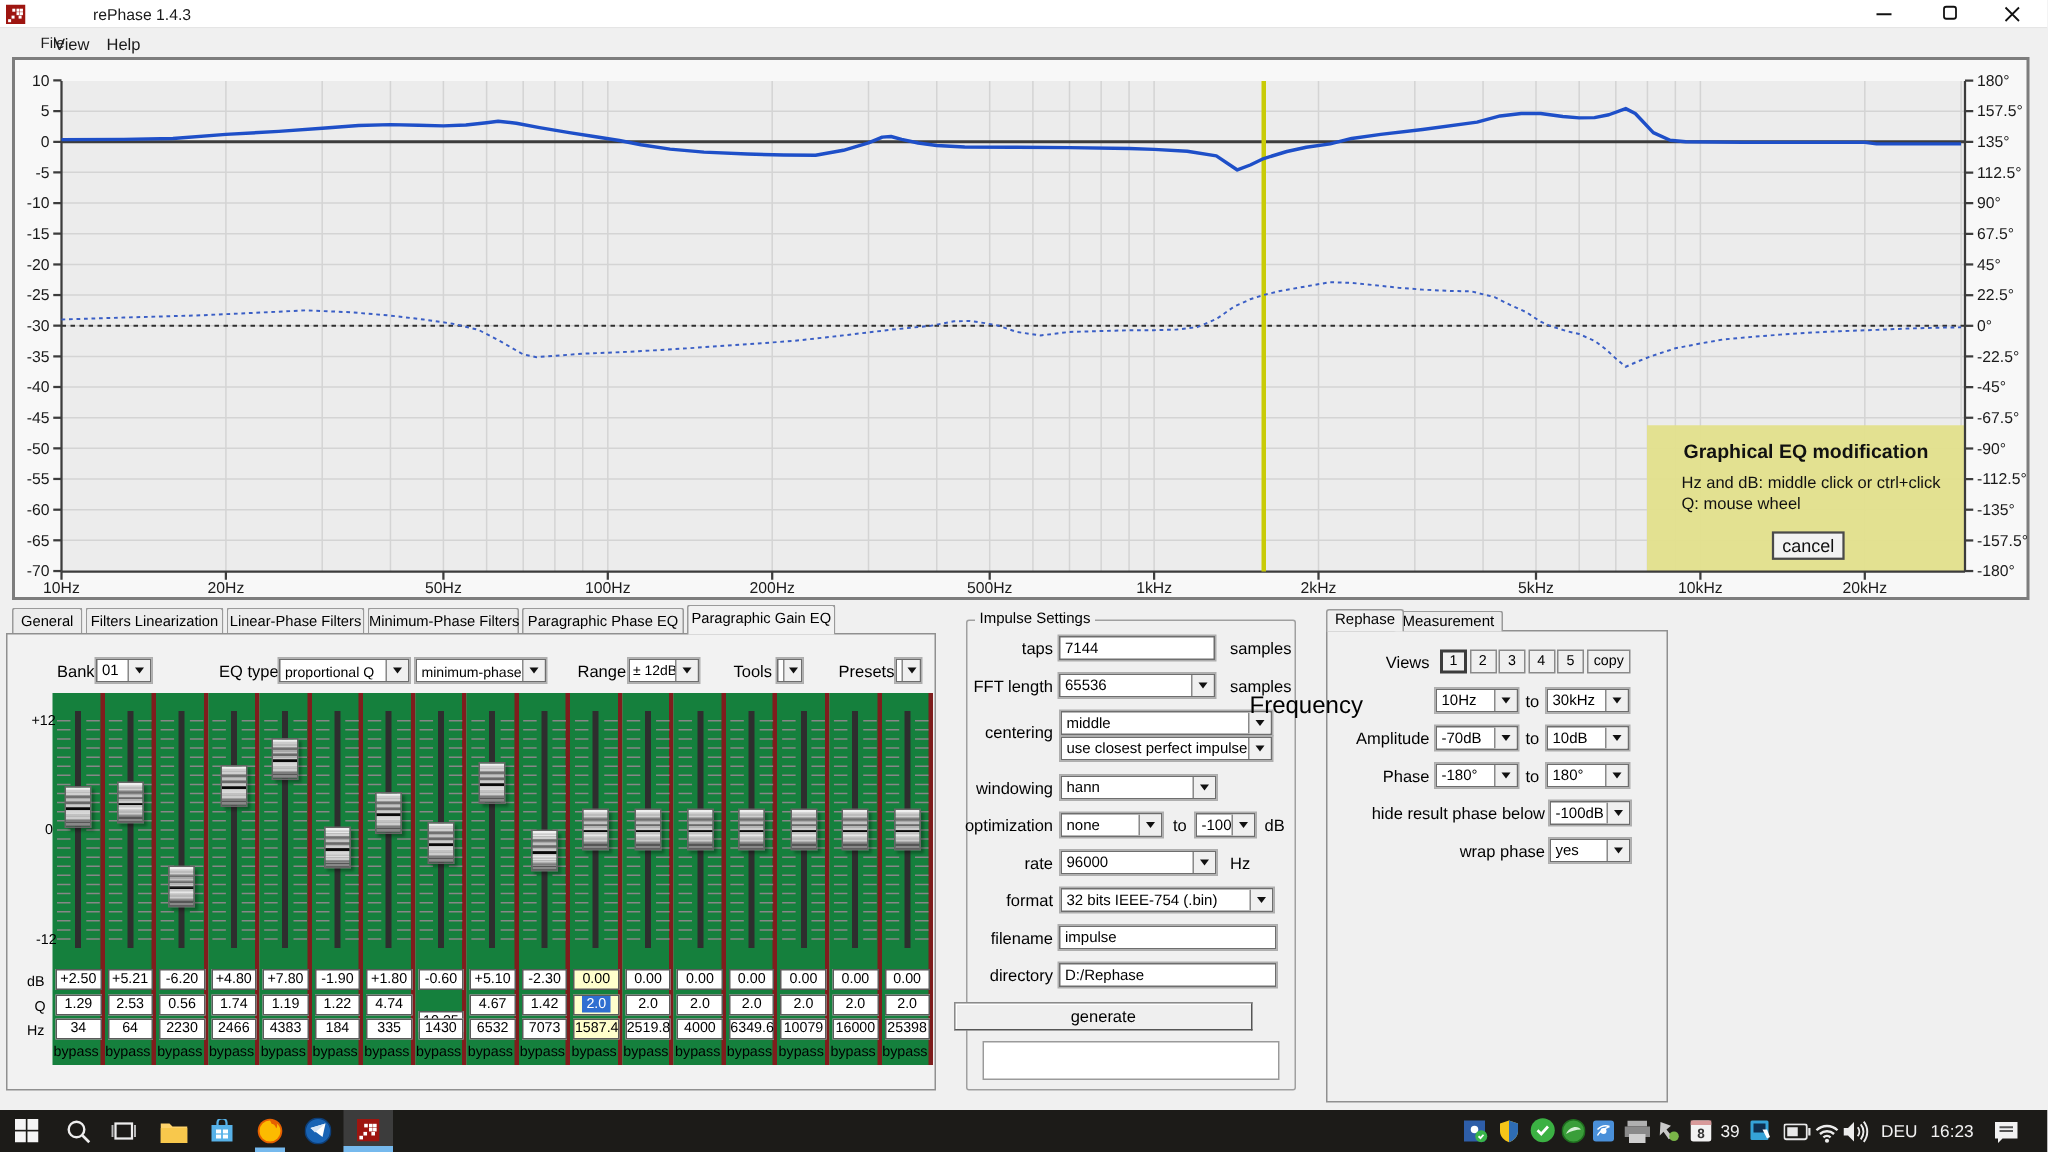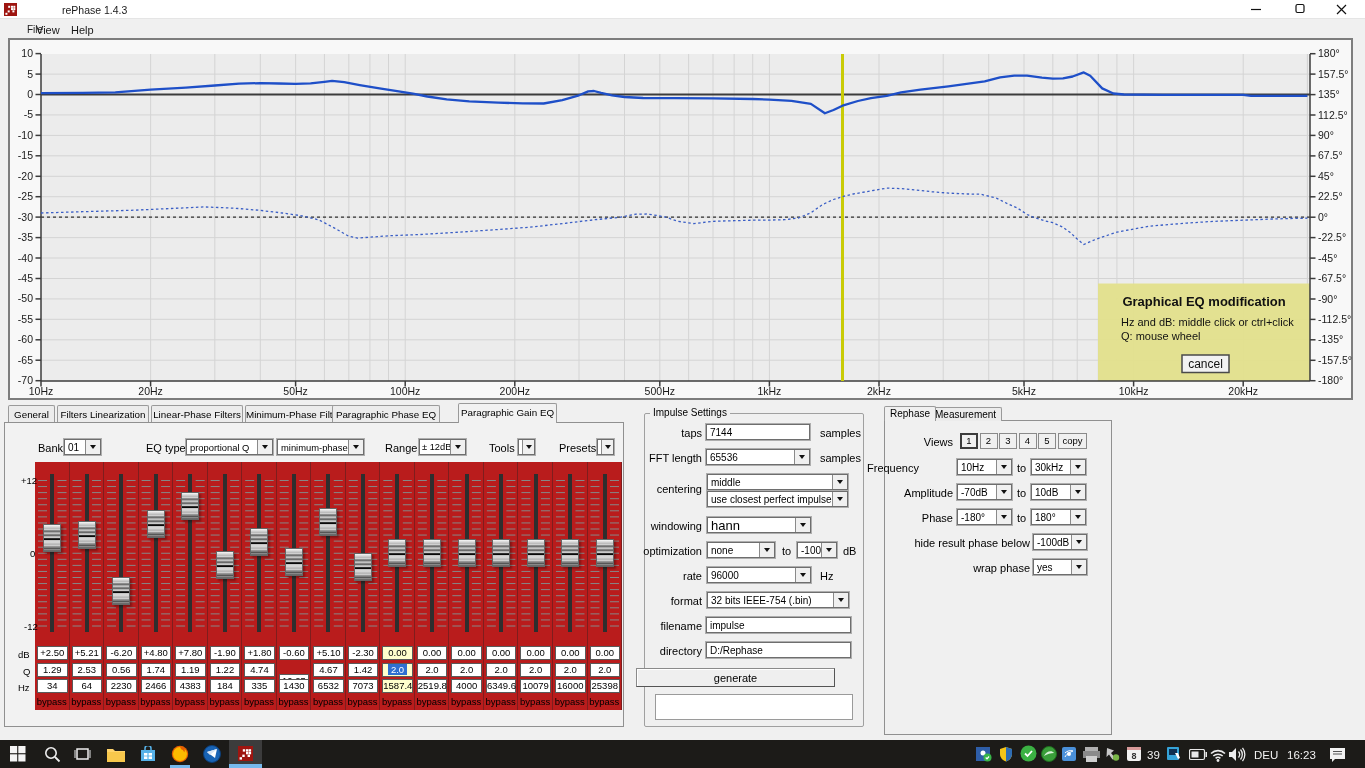--- a/index.html
+++ b/index.html
@@ -13,21 +13,21 @@
 .glab { position:absolute; background:#f0f0f0; padding:0 3px; font-size:10px; color:#000; }
 .panel { position:absolute; border:1px solid #909090; background:#f0f0f0; }
 .btn { position:absolute; background:#efefef; border:1px solid #8a8a8a; border-right-color:#555; border-bottom-color:#555; box-shadow:inset 1px 1px 0 #fff; text-align:center; font-size:11px; line-height:18px; color:#000; }
 .tarea { position:absolute; background:#fff; border:1px solid #9a9a9a; }
 .vbtn { position:absolute; height:16px; background:#f0f0f0; border:1px solid #8a8a8a; font-size:9.5px; text-align:center; line-height:14px; color:#000; }
 .vsel { border:2px solid #3c3c3c; line-height:12px; }
 .mtab { position:absolute; top:405px; height:18px; background:#ececec; border:1px solid #9a9a9a; border-bottom:none; border-radius:2px 2px 0 0; font-size:9.8px; text-align:center; line-height:17px; color:#000; white-space:nowrap; }
 .mta { top:403px; height:20px; background:#f2f2f2; z-index:3; }
 .tab2 { position:absolute; height:14px; background:#ececec; border:1px solid #9a9a9a; border-bottom:none; border-radius:2px 2px 0 0; font-size:10px; padding:0 5px; line-height:14px; color:#000; white-space:nowrap; }
 .t2a { height:15px; background:#f0f0f0; z-index:3; }
-.col { position:absolute; top:462px; width:34.5px; height:248px; background:#b91c1c; border-right:1px solid #7f1d1d; }
+.col { position:absolute; top:462px; width:34.5px; height:248px; background:#15803d; border-right:3px solid #7f1d1d; }
 .col:first-of-type { border-left:1px solid #999; }
 .track { position:absolute; left:15.2px; top:12px; width:4px; height:158px; background:#2e2e2e; z-index:2; }
 .thumb { position:absolute; left:8.2px; width:18px; height:28px; border:1px solid #666; z-index:3;
   background: repeating-linear-gradient(to bottom, rgba(255,255,255,0.30) 0 1px, rgba(0,0,0,0.12) 2px 3px, transparent 3px 4px), linear-gradient(to bottom, #e8e8e8 0 3px, #bcbcbc 3px 5px, #808080 5px 7px, #a8a8a8 7px 9px, #787878 9px 11px, #b4b4b4 11px 13px, #0a0a0a 13px 15px, #c4c4c4 15px 17px, #dcdcdc 17px 19px, #b8b8b8 19px 21px, #8e8e8e 21px 23px, #565656 23px 26px, #383838 26px 28px);
   box-shadow: 2px 2px 2px rgba(0,0,0,0.3); }
 .vb { position:absolute; left:2px; width:30.5px; height:14px; background:#fff; border:1px solid #5a5a5a; font-size:9.5px; text-align:center; line-height:12px; color:#000; }
 .byp { position:absolute; left:0; top:234px; width:100%; font-size:9.5px; text-align:center; color:#000; }
 </style></head>
 <body>
 
@@ -161,21 +161,21 @@
 <text x="1121" y="287.5" font-size="11" fill="#111" font-family="Liberation Sans, sans-serif">Hz and dB: middle click or ctrl+click</text>
 <text x="1121" y="301.5" font-size="11" fill="#111" font-family="Liberation Sans, sans-serif">Q: mouse wheel</text>
 <rect x="1182" y="317" width="47" height="17.5" fill="#f2f2f2" stroke="#4a4a4a" stroke-width="1.5"></rect>
 <text x="1205.5" y="330" font-size="12" fill="#111" text-anchor="middle" font-family="Liberation Sans, sans-serif">cancel</text>
 </svg>
 
 <div class="mtab" style="left:8px;width:47px;">General</div>
 <div class="mtab" style="left:57px;width:92px;">Filters Linearization</div>
 <div class="mtab" style="left:151px;width:92px;">Linear-Phase Filters</div>
 <div class="mtab" style="left:245px;width:101px;">Minimum-Phase Filters</div>
-<div class="mtab" style="left:332px;width:108px;">Paragraphic Phase EQ</div>
+<div class="mtab" style="left:348px;width:108px;">Paragraphic Phase EQ</div>
 <div class="mtab mta" style="left:458px;width:99px;">Paragraphic Gain EQ</div>
 
 <div class="panel" style="left:4px;top:422px;width:620px;height:305px;background:#f2f2f2;"></div>
 <div class="lbl" style="left:38px;top:442px;font-size:11px;">Bank</div>
 <div class="cb" style="left:64px;top:439px;width:37px;height:16px;">
     <span class="cbt" style="font-size:10px;padding-left:3px;">01</span>
     <span class="cba">
       <span class="ar"></span>
     </span>
   </div>
@@ -380,21 +380,21 @@
     </span>
   </div>
 <div class="cb" style="left:707px;top:491px;width:141px;height:16px;">
     <span class="cbt" style="font-size:10px;padding-left:3px;">use closest perfect impulse</span>
     <span class="cba">
       <span class="ar"></span>
     </span>
   </div>
 <div class="lbl" style="left:582px;top:520px;width:120px;text-align:right;font-size:11px;">windowing</div>
 <div class="cb" style="left:707px;top:517px;width:104px;height:16px;">
-    <span class="cbt" style="font-size:13px;padding-left:3px;">hann</span>
+    <span class="cbt" style="font-size:10px;padding-left:3px;">hann</span>
     <span class="cba">
       <span class="ar"></span>
     </span>
   </div>
 <div class="lbl" style="left:582px;top:545px;width:120px;text-align:right;font-size:11px;">optimization</div>
 <div class="cb" style="left:707px;top:542px;width:68px;height:16px;">
     <span class="cbt" style="font-size:10px;padding-left:3px;">none</span>
     <span class="cba">
       <span class="ar"></span>
     </span>
@@ -432,21 +432,21 @@
 <div class="panel" style="left:884px;top:420px;width:228px;height:315px;"></div>
 <div class="tab2 t2a" style="left:884px;top:406px;">Rephase</div>
 <div class="tab2" style="left:929px;top:407px;">Measurement</div>
 <div class="lbl" style="left:833px;top:436px;width:120px;text-align:right;font-size:11px;">Views</div>
 <div class="vbtn vsel" style="left:960.0px;top:433px;width:18px;">1</div>
 <div class="vbtn" style="left:979.5px;top:433px;width:18px;">2</div>
 <div class="vbtn" style="left:999.0px;top:433px;width:18px;">3</div>
 <div class="vbtn" style="left:1018.5px;top:433px;width:18px;">4</div>
 <div class="vbtn" style="left:1038.0px;top:433px;width:18px;">5</div>
 <div class="vbtn" style="left:1058px;top:433px;width:29px;">copy</div>
-<div class="lbl" style="left:833px;top:462px;width:120px;text-align:center;font-size:11px;">Frequency</div>
+<div class="lbl" style="left:833px;top:462px;width:120px;text-align:left;font-size:16px;">Frequency</div>
 <div class="cb" style="left:957px;top:459px;width:55px;height:16px;">
     <span class="cbt" style="font-size:10px;padding-left:3px;">10Hz</span>
     <span class="cba">
       <span class="ar"></span>
     </span>
   </div>
 <div class="lbl" style="left:1017px;top:462px;font-size:11px;">to</div>
 <div class="cb" style="left:1031px;top:459px;width:55px;height:16px;">
     <span class="cbt" style="font-size:10px;padding-left:3px;">30kHz</span>
     <span class="cba">

